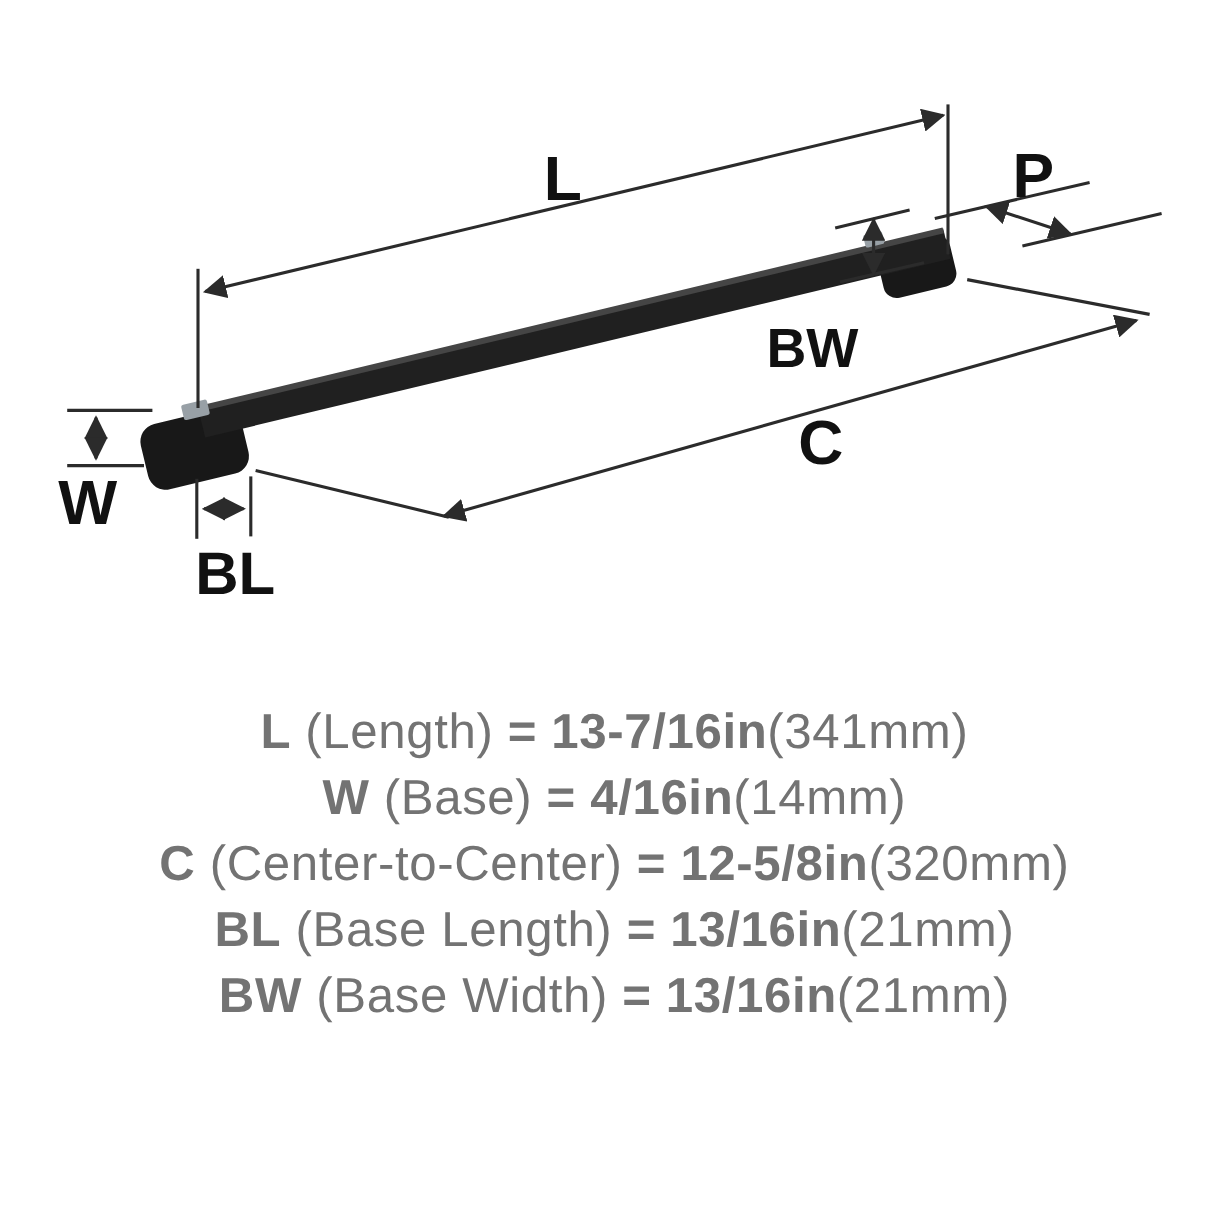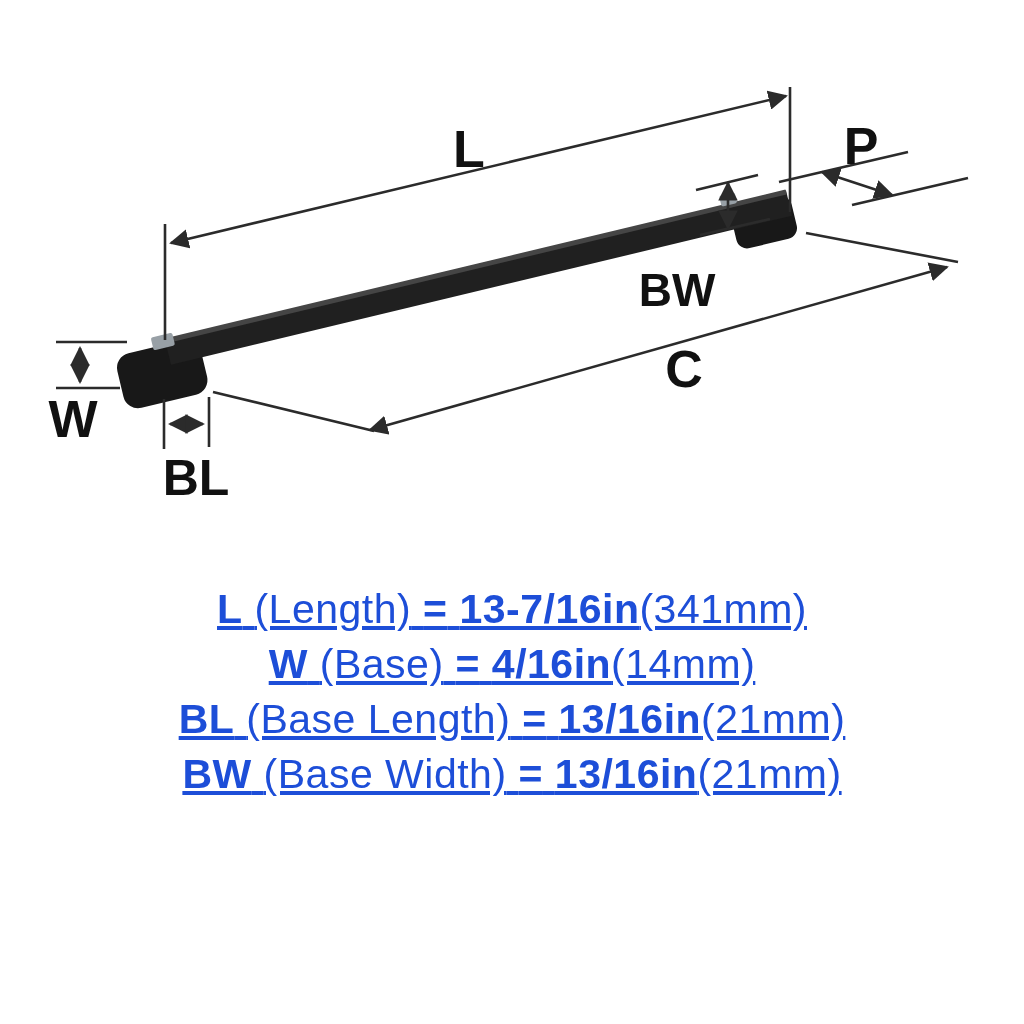--- a/index.html
+++ b/index.html
@@ -23,22 +23,21 @@
     left: 0;
     width: 1024px;
     height: 560px;
   }
   .legend {
     position: absolute;
     top: 582px;
     left: 0;
     right: 0;
     text-align: center;
-    color: #1d4ed8;
-    text-decoration: underline;
+    color: #737373;
   }
   .legend .row {
     font-size: 41px;
     line-height: 55px;
     letter-spacing: 0.5px;
     white-space: nowrap;
   }
   .legend b { font-weight: 700; }
   .legend .lt { font-weight: 400; }
 </style>
@@ -117,20 +116,26 @@
       <b>=</b>
       <b>13-7/16in</b><span class="lt">(341mm)</span>
     </div>
     <div class="row">
       <b>W</b>
       <span class="lt">(Base)</span>
       <b>=</b>
       <b>4/16in</b><span class="lt">(14mm)</span>
     </div>
     <div class="row">
+      <b>C</b>
+      <span class="lt">(Center-to-Center)</span>
+      <b>=</b>
+      <b>12-5/8in</b><span class="lt">(320mm)</span>
+    </div>
+    <div class="row">
       <b>BL</b>
       <span class="lt">(Base Length)</span>
       <b>=</b>
       <b>13/16in</b><span class="lt">(21mm)</span>
     </div>
     <div class="row">
       <b>BW</b>
       <span class="lt">(Base Width)</span>
       <b>=</b>
       <b>13/16in</b><span class="lt">(21mm)</span>

